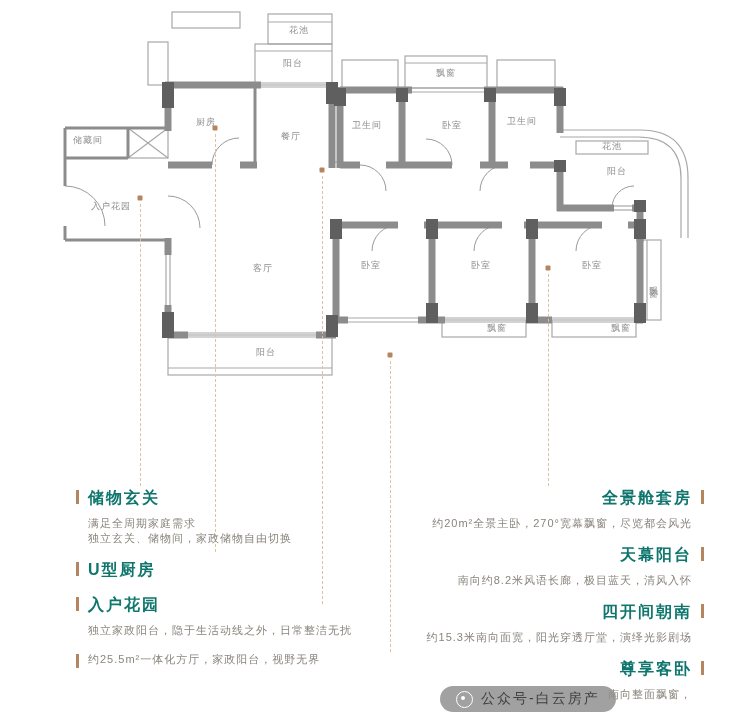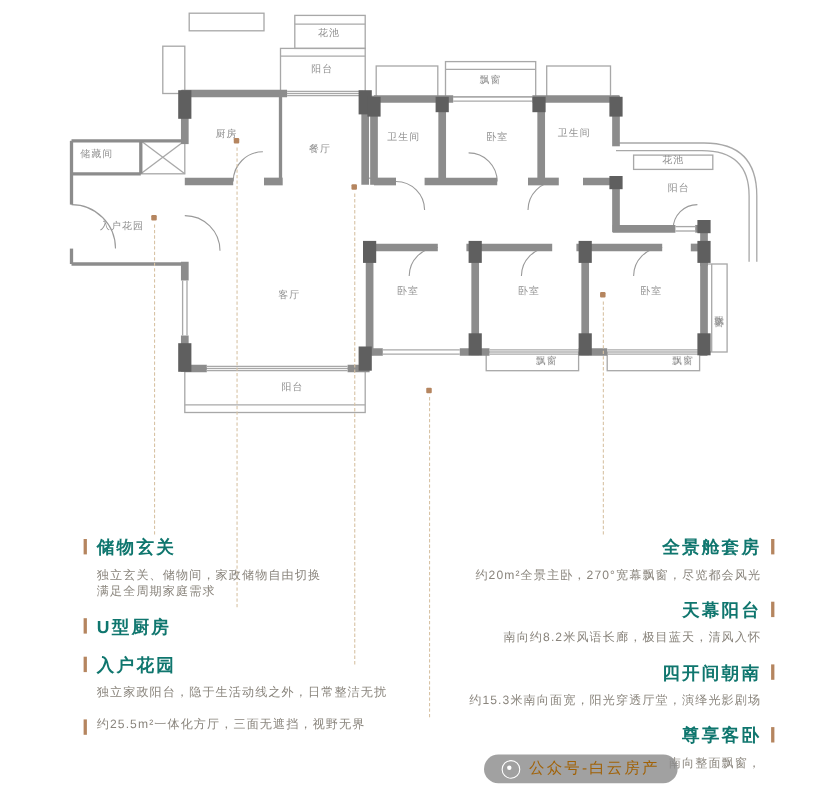--- a/index.html
+++ b/index.html
@@ -34,21 +34,21 @@
     margin-bottom:7px;
   }
   .anno-line{font-size:11px;color:#8a857d;letter-spacing:1px;line-height:15px}
   .accent-bar{position:absolute;top:2px;width:3px;height:14px;background:#b5855f}
   .col-left .accent-bar{left:-12px}
   .col-right .accent-bar{right:-12px}
 
   
   .watermark{
     position:absolute;left:440px;top:686px;height:26px;border-radius:14px;
-    background:rgba(140,140,140,0.82);color:#a16207;display:flex;
+    background:rgba(140,140,140,0.82);color:#404040;display:flex;
     align-items:center;gap:8px;padding:0 16px;font-size:14px;
     letter-spacing:2px;z-index:5;
   }
   .wm-icon{
     width:15px;height:15px;border:1.5px solid #ffffff;border-radius:50%;
     position:relative;flex:0 0 auto;
   }
   .wm-icon::after{
     content:"";position:absolute;left:4px;top:4px;width:4px;height:4px;
     background:#ffffff;border-radius:50%;
@@ -218,35 +218,35 @@
 <div class="vline" style="left:140px;top:204px;height:282px"></div>
 <div class="vline" style="left:215px;top:134px;height:418px"></div>
 <div class="vline" style="left:322px;top:176px;height:428px"></div>
 <div class="vline" style="left:390px;top:361px;height:291px"></div>
 <div class="vline" style="left:548px;top:274px;height:212px"></div>
 
 <div class="anno-col col-left">
   <div class="anno-item">
     <span class="accent-bar"></span>
     <div class="anno-title">储物玄关</div>
+    <div class="anno-line">满足全周期家庭需求</div>
     <div class="anno-line">独立玄关、储物间，家政储物自由切换</div>
-    <div class="anno-line">满足全周期家庭需求</div>
   </div>
   <div class="anno-item">
     <span class="accent-bar"></span>
     <div class="anno-title">U型厨房</div>
   </div>
   <div class="anno-item">
     <span class="accent-bar"></span>
     <div class="anno-title">入户花园</div>
     <div class="anno-line">独立家政阳台，隐于生活动线之外，日常整洁无扰</div>
   </div>
   <div class="anno-item">
     <span class="accent-bar"></span>
-    <div class="anno-line">约25.5m²一体化方厅，三面无遮挡，视野无界</div>
+    <div class="anno-line">约25.5m²一体化方厅，家政阳台，视野无界</div>
   </div>
 </div>
 
 <div class="anno-col col-right">
   <div class="anno-item">
     <span class="accent-bar"></span>
     <div class="anno-title">全景舱套房</div>
     <div class="anno-line">约20m²全景主卧，270°宽幕飘窗，尽览都会风光</div>
   </div>
   <div class="anno-item">

